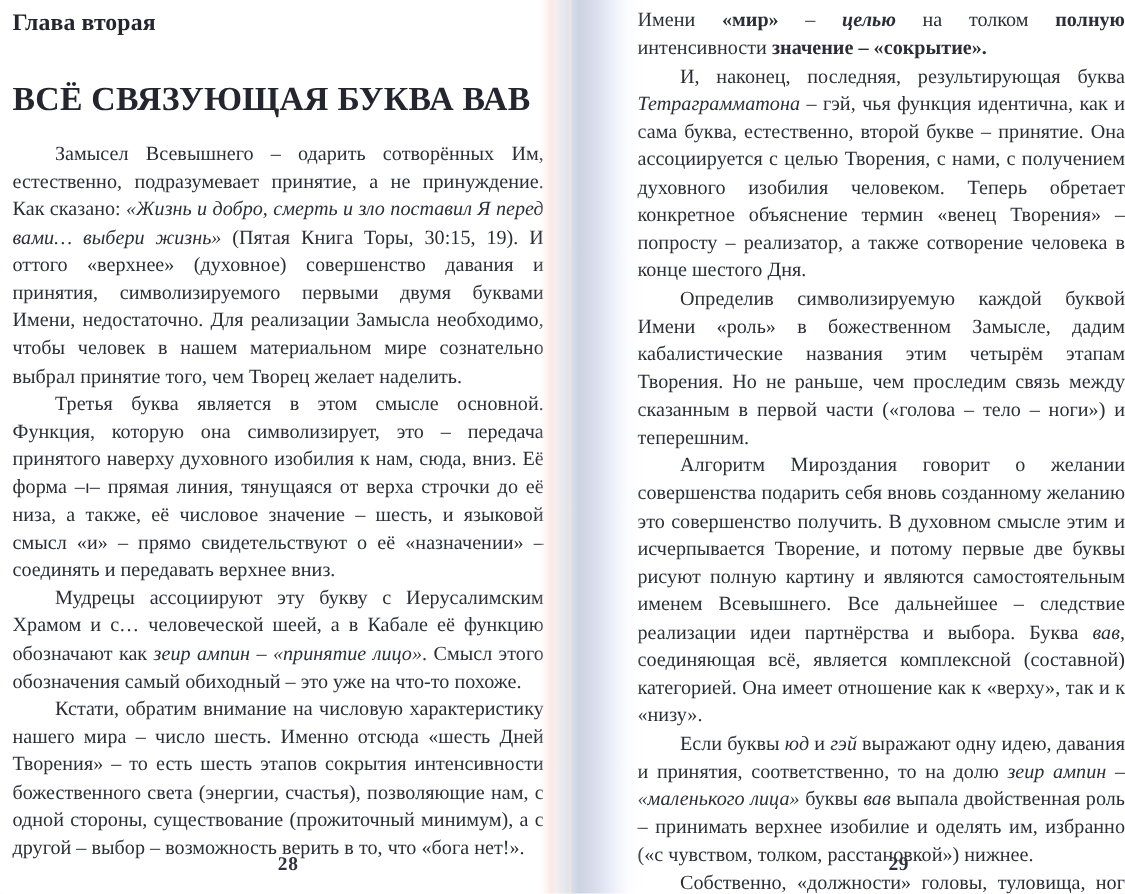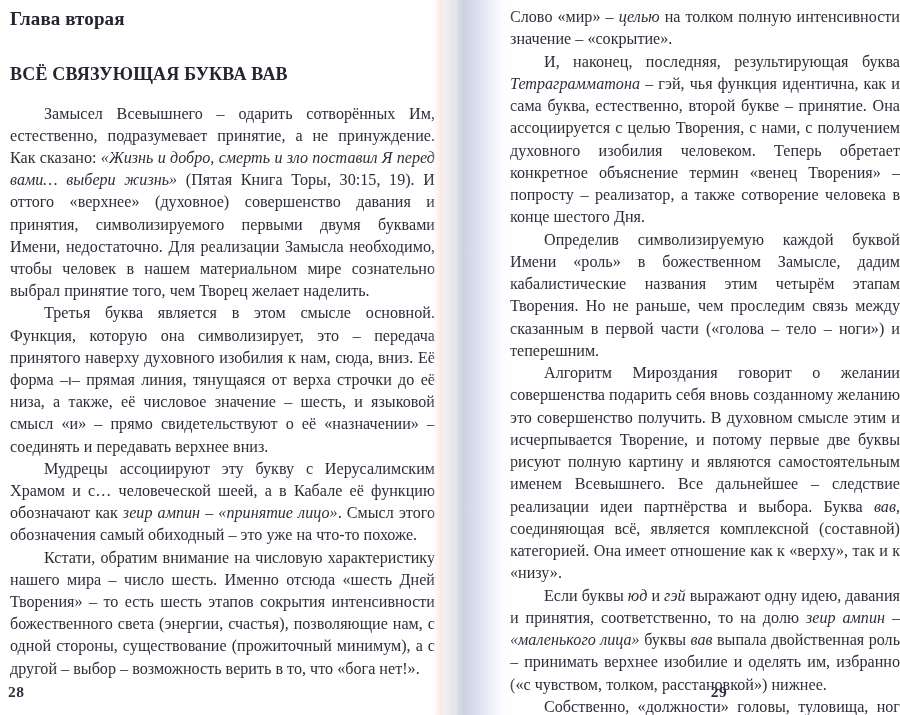--- a/index.html
+++ b/index.html
@@ -68,21 +68,21 @@
   
   .chapter-label {
     font-size: 19px;
     font-weight: bold;
     line-height: 1.15;
     letter-spacing: 0.1px;
     margin: 0 0 34px 0;
     color: #23262f;
   }
   .chapter-title {
-    font-size: 18px;
+    font-size: 27px;
     font-weight: bold;
     line-height: 1.15;
     letter-spacing: 0.2px;
     margin: 0 0 18px 0;
     color: #23262f;
   }
 
   p.body-par {
     margin: 0;
     text-align: justify;
@@ -91,37 +91,37 @@
     line-height: 22.2px;
     letter-spacing: 0.02px;
     color: #2b2e38;
     hyphens: none;
   }
   p.body-par.no-indent { text-indent: 0; }
 
   #page-right p.body-par { font-size: 16.1px; line-height: 22.25px; }
 
   .it { font-style: italic; }
-  .bd { font-weight: normal; }
+  .bd { font-weight: bold; }
   .heb {
     font-family: "DejaVu Sans", sans-serif;
     font-size: 14px;
     font-style: normal;
   }
 
   
   .folio {
     position: absolute;
     bottom: 14px;
     font-size: 15.5px;
     font-weight: bold;
     color: #2f3340;
     letter-spacing: 0.5px;
   }
-  #folio-left  { left: 0; width: 445px; padding-left: 8px; margin-top: 38px;}
+  #folio-left  { left: 0; width: 445px; text-align: center; padding-left: 8px; margin-top: 38px;}
   #folio-right { left: 510px; width: 390px; text-align: center; padding-left: 14px;}
 
   
   .edge-shade {
     position: absolute;
     top: 0;
     height: 715px;
     width: 6px;
     pointer-events: none;
   }
@@ -148,21 +148,21 @@
 
     <p class="body-par"><span>Мудрецы ассоциируют эту букву с Иерусалимским Храмом и с… человеческой шеей, а в Кабале её функцию обозначают как </span><span class="it">зеир ампин</span><span> – </span><span class="it">«принятие лицо»</span><span>. Смысл этого обозначения самый обиходный – это уже на что-то похоже.</span></p>
 
     <p class="body-par"><span>Кстати, обратим внимание на числовую характеристику нашего мира – число шесть. Именно отсюда «шесть Дней Творения» – то есть шесть этапов сокрытия интенсивности божественного света (энергии, счастья), позволяющие нам, с одной стороны, существование (прожиточный минимум), а с другой – выбор – возможность верить в то, что «бога нет!».</span></p>
   </div>
 
   <div class="folio" id="folio-left">28</div>
 
   <div class="page" id="page-right">
 
-    <p class="body-par no-indent"><span>Слово </span><span class="bd">«мир»</span><span> – </span><span class="it bd">целью</span><span> на толком </span><span class="bd">полную</span><span> интенсивности </span><span class="bd">значение – «сокрытие».</span></p>
+    <p class="body-par no-indent"><span>Имени </span><span class="bd">«мир»</span><span> – </span><span class="it bd">целью</span><span> на толком </span><span class="bd">полную</span><span> интенсивности </span><span class="bd">значение – «сокрытие».</span></p>
 
     <p class="body-par"><span>И, наконец, последняя, результирующая буква </span><span class="it">Тетраграмматона</span><span> – гэй, чья функция идентична, как и сама буква, естественно, второй букве – принятие. Она ассоциируется с целью Творения, с нами, с получением духовного изобилия человеком. Теперь обретает конкретное объяснение термин «венец Творения» – попросту – реализатор, а также сотворение человека в конце шестого Дня.</span></p>
 
     <p class="body-par"><span>Определив символизируемую каждой буквой Имени «роль» в божественном Замысле, дадим кабалистические названия этим четырём этапам Творения. Но не раньше, чем проследим связь между сказанным в первой части («голова – тело – ноги») и теперешним.</span></p>
 
     <p class="body-par"><span>Алгоритм Мироздания говорит о желании совершенства подарить себя вновь созданному желанию это совершенство получить. В духовном смысле этим и исчерпывается Творение, и потому первые две буквы рисуют полную картину и являются самостоятельным именем Всевышнего. Все дальнейшее – следствие реализации идеи партнёрства и выбора. Буква </span><span class="it">вав</span><span>, соединяющая всё, является комплексной (составной) категорией. Она имеет отношение как к «верху», так и к «низу».</span></p>
 
     <p class="body-par"><span>Если буквы </span><span class="it">юд</span><span> и </span><span class="it">гэй</span><span> выражают одну идею, давания и принятия, соответственно, то на  долю </span><span class="it">зеир ампин</span><span> – </span><span class="it">«маленького лица»</span><span> буквы </span><span class="it">вав</span><span> выпала двойственная  роль – принимать верхнее изобилие и оделять им, избранно («с чувством, толком, расстановкой») нижнее.</span></p>
 
     <p class="body-par"><span>Собственно, «должности» головы, туловища, ног соответствуют в нашем раскладе буквы </span></p>

